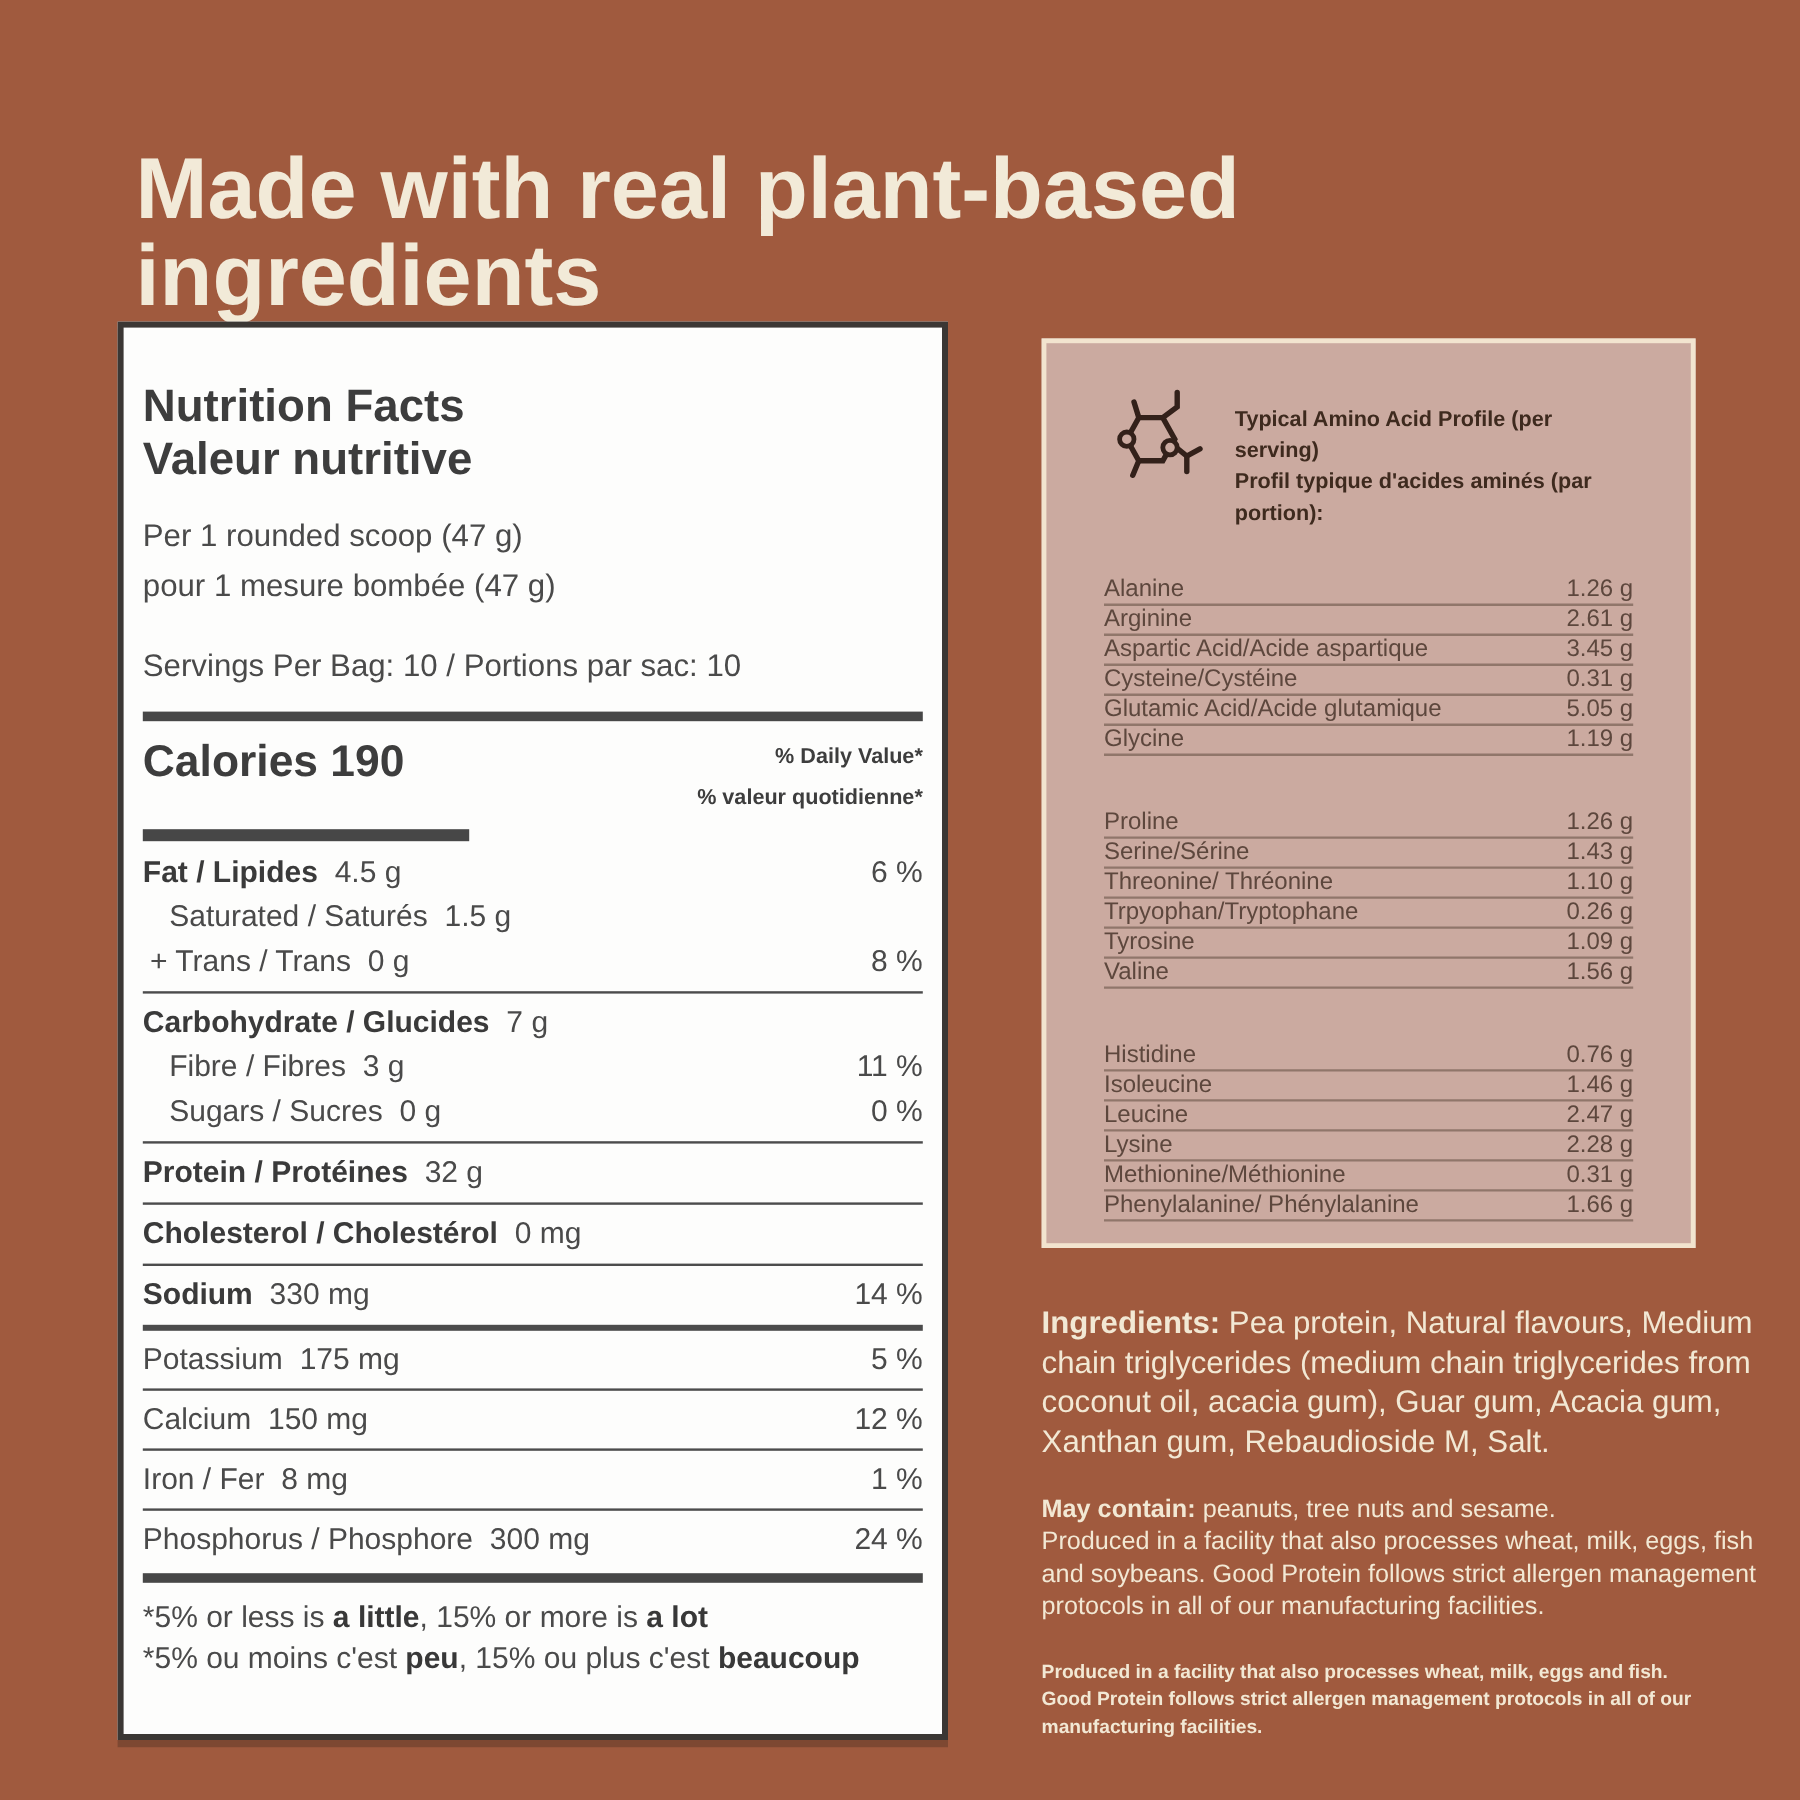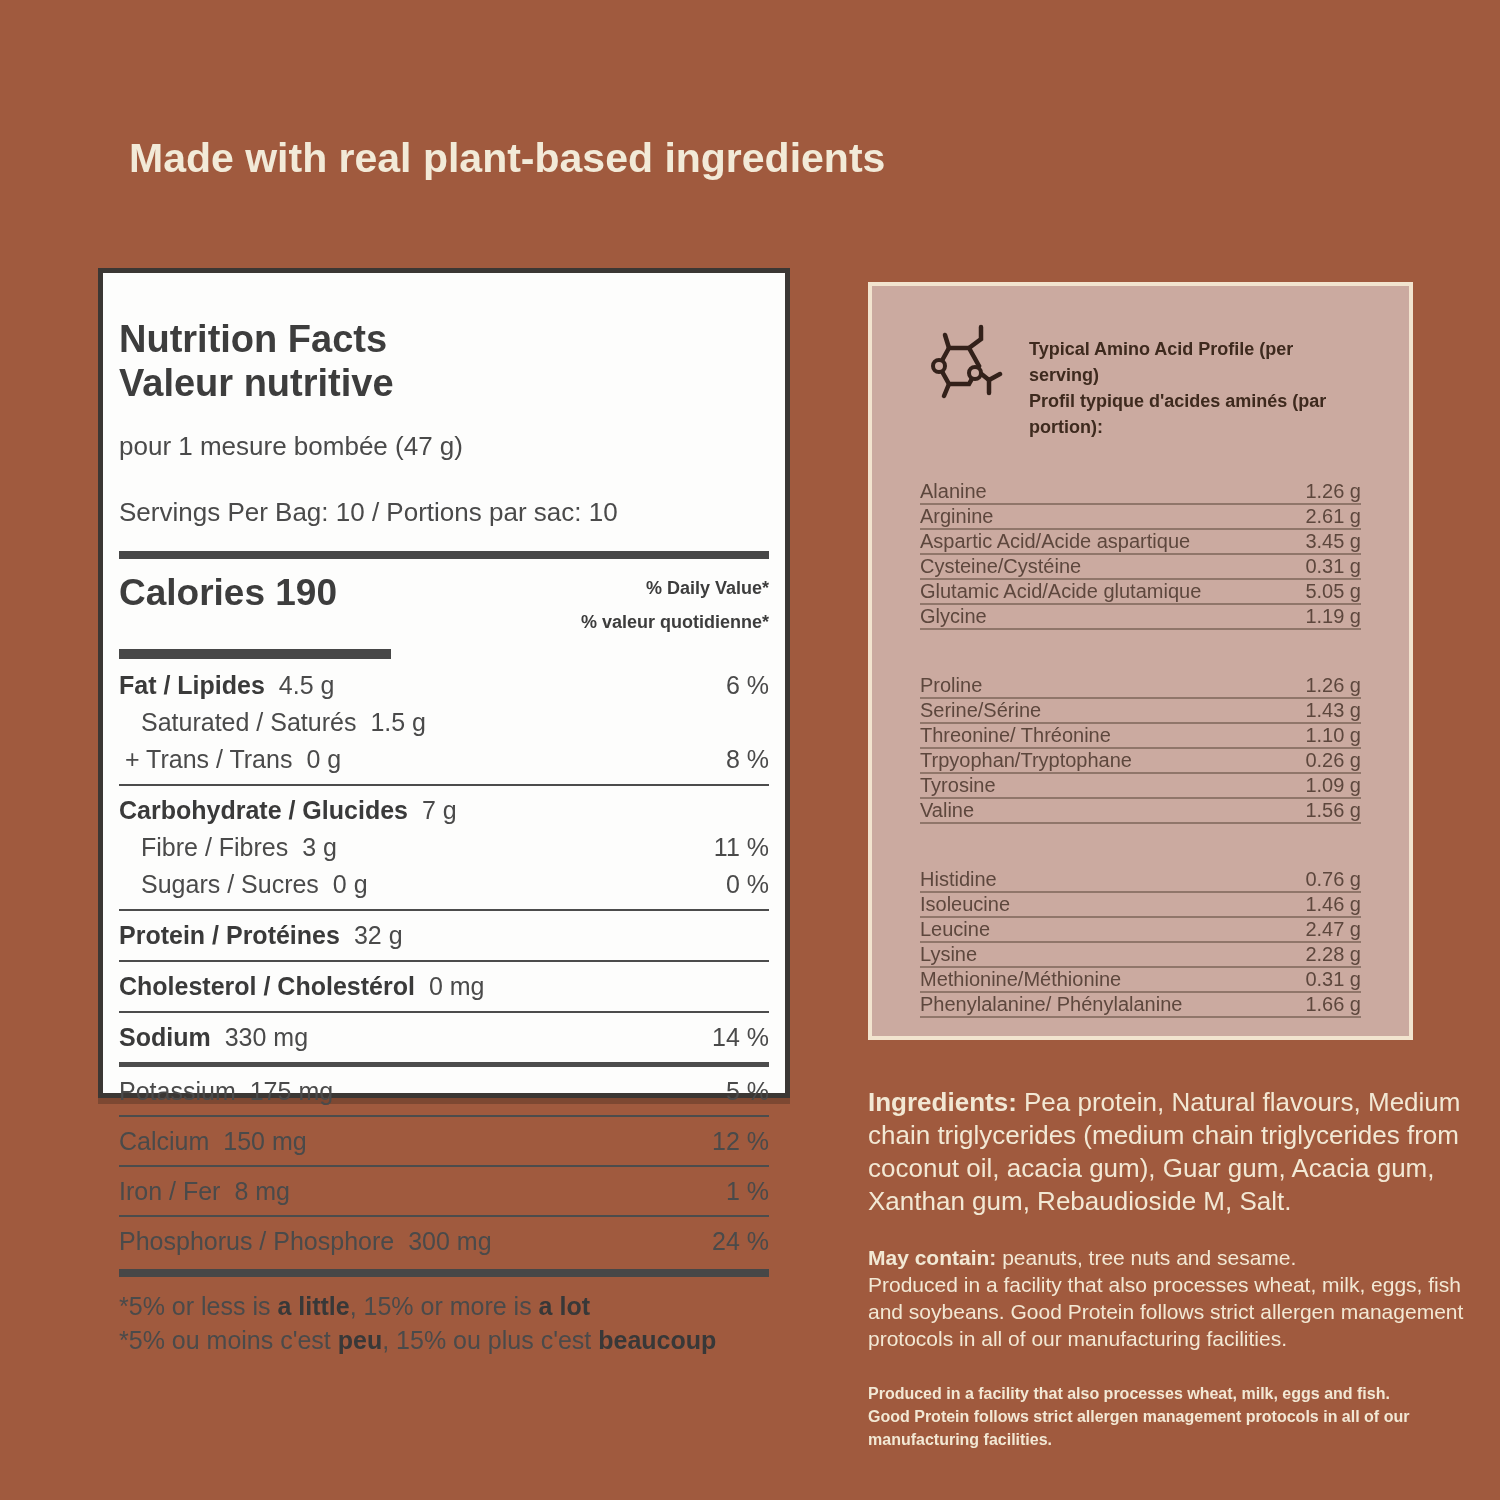--- a/index.html
+++ b/index.html
@@ -7,28 +7,28 @@
     width:1500px;height:1500px;
     background:#a05a3e;
     font-family:"Liberation Sans", sans-serif;
     position:relative;
     overflow:hidden;
   }
   .canvas{position:absolute;inset:0;}
 
   
   .page-title{
-    position:absolute;left:129px;top:122px;width:1300px;
-    font-size:41px;font-weight:700;color:#f2ead8;
+    position:absolute;left:113px;top:122px;width:1300px;
+    font-size:72px;font-weight:700;color:#f2ead8;
     letter-spacing:0px;line-height:72px;margin:0;
   }
 
   
   .nfp{
-    position:absolute;left:98px;top:268px;width:692px;height:830px;
+    position:absolute;left:98px;top:268px;width:692px;height:1182px;
     background:#fdfdfc;border:5px solid #3b3734;box-sizing:border-box;
     padding:44px 16px 0 16px;color:#464646;
     box-shadow:0 6px 0 rgba(60,40,30,.35);
   }
   .nfp-title{font-size:38px;font-weight:700;color:#3d3d3d;line-height:44px;}
   .nfp-serving{margin-top:20px;font-size:26px;line-height:42px;color:#4a4a4a;}
   .nfp-servings{margin-top:26px;font-size:26px;color:#4a4a4a;line-height:38px;}
   .bar8{height:8px;background:#474747;margin-top:20px;}
   .cal-row{display:flex;justify-content:space-between;align-items:flex-start;margin-top:12px;}
   .cal{font-size:37px;font-weight:700;color:#3d3d3d;line-height:44px;}
@@ -76,20 +76,21 @@
 
 <div class="canvas">
 
   <h1 class="page-title">Made with real plant-based ingredients</h1>
 
   <section class="nfp">
     <div class="nfp-title">Nutrition Facts</div>
     <div class="nfp-title">Valeur nutritive</div>
 
     <div class="nfp-serving">
+      <div>Per 1 rounded scoop (47 g)</div>
       <div>pour 1 mesure bombée (47 g)</div>
     </div>
 
     <div class="nfp-servings">Servings Per Bag: 10 / Portions par sac: 10</div>
 
     <div class="bar8"></div>
 
     <div class="cal-row">
       <div class="cal">
         <span>Calories</span>

